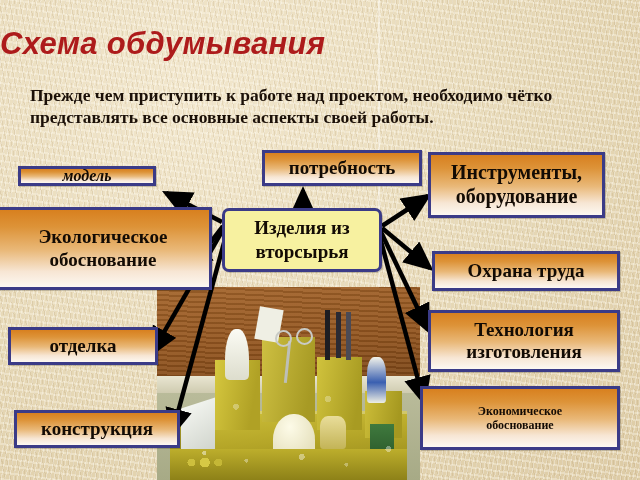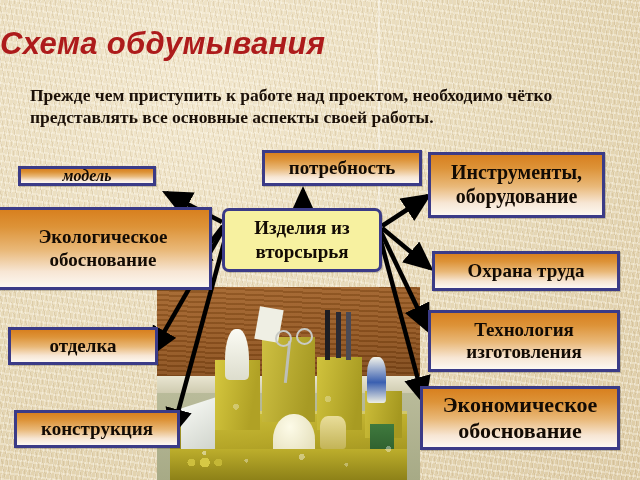--- a/index.html
+++ b/index.html
@@ -215,21 +215,21 @@
 
   
   #node-model      { left: 18px;  top: 166px; width: 138px; height: 20px; font-size: 16px; font-style: italic; }
   #node-need       { left: 226px; top: 150px; width: 160px; height: 36px; font-size: 19px; margin-left: 36px; }
   #node-tools      { left: 428px; top: 152px; width: 177px; height: 66px; font-size: 20px; }
   #node-eco        { left: -6px;  top: 207px; width: 218px; height: 83px; font-size: 19px; }
   #node-center     { left: 222px; top: 208px; width: 160px; height: 64px; border-radius: 7px; }
   #node-labour     { left: 432px; top: 251px; width: 188px; height: 40px; font-size: 19px; }
   #node-tech       { left: 428px; top: 310px; width: 192px; height: 62px; font-size: 19px; }
   #node-finish     { left: 8px;   top: 327px; width: 150px; height: 38px; font-size: 19px; }
-  #node-economic   { left: 420px; top: 386px; width: 200px; height: 64px; font-size: 22px; }
+  #node-economic   { left: 420px; top: 386px; width: 200px; height: 64px; font-size: 12px; }
   #node-construct  { left: 14px;  top: 410px; width: 166px; height: 38px; font-size: 19px; text-align: center; }
 </style>
 </head>
 <body>
 
 <div id="slide">
 
   <div class="bg-seam" style="left:378px;"></div>
 
   <div class="title">Схема обдумывания</div>

